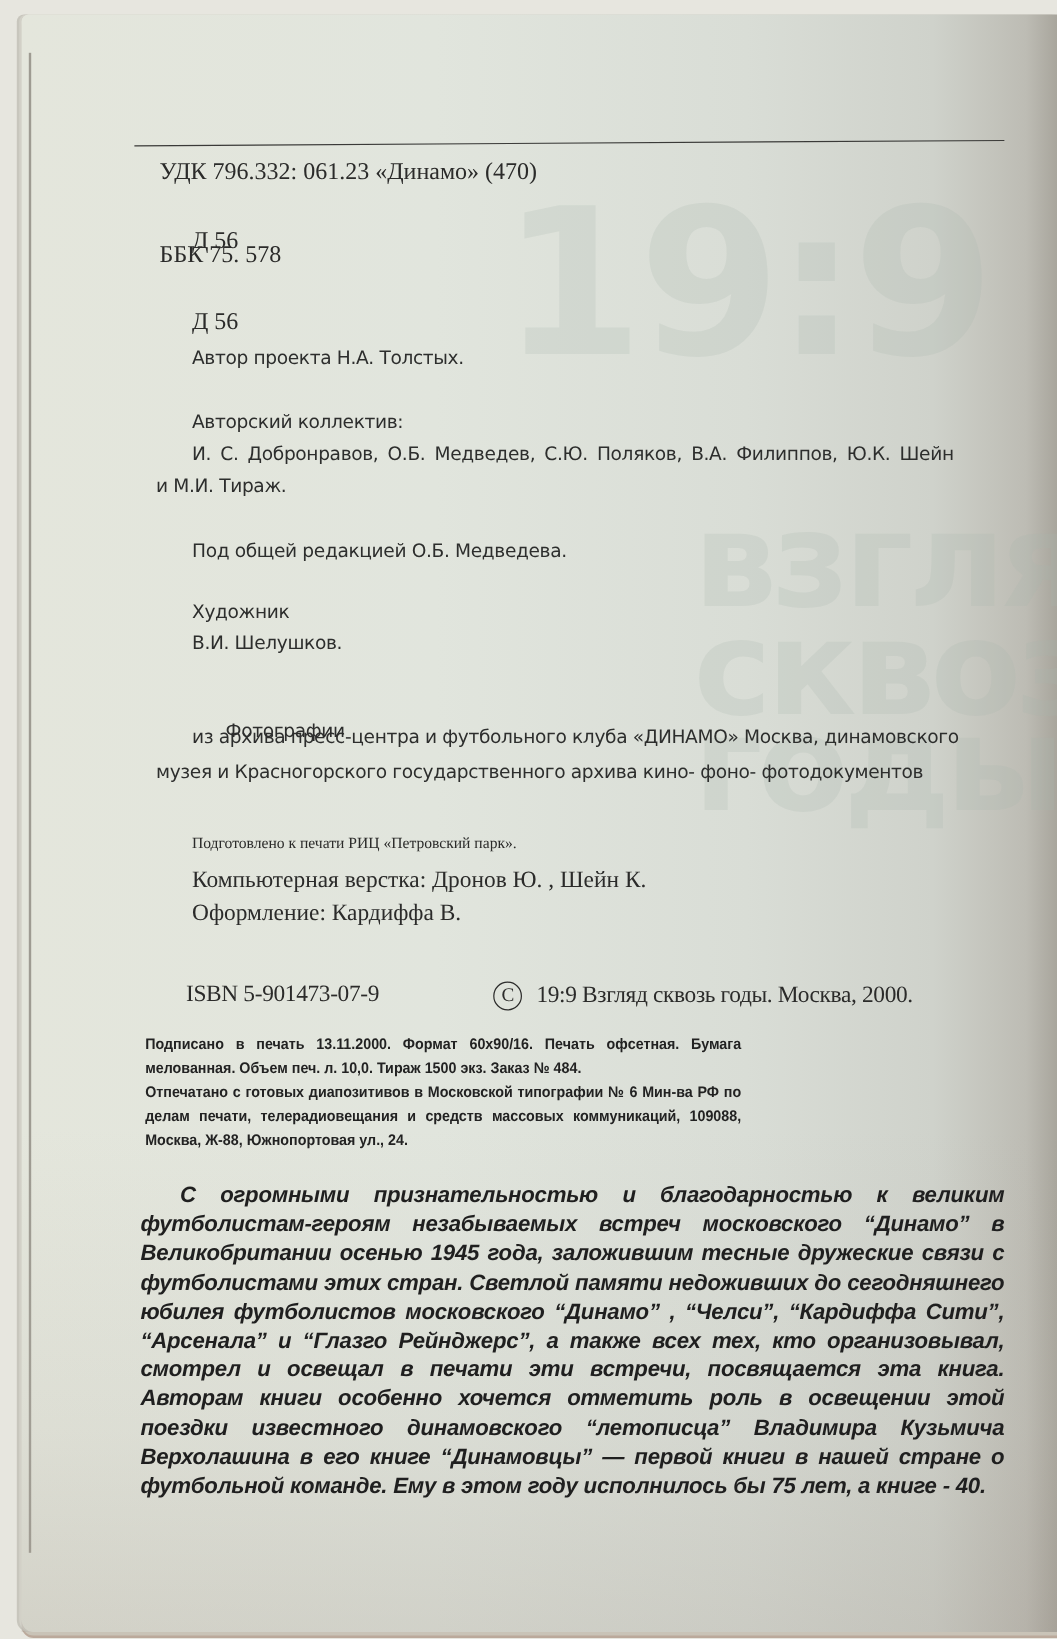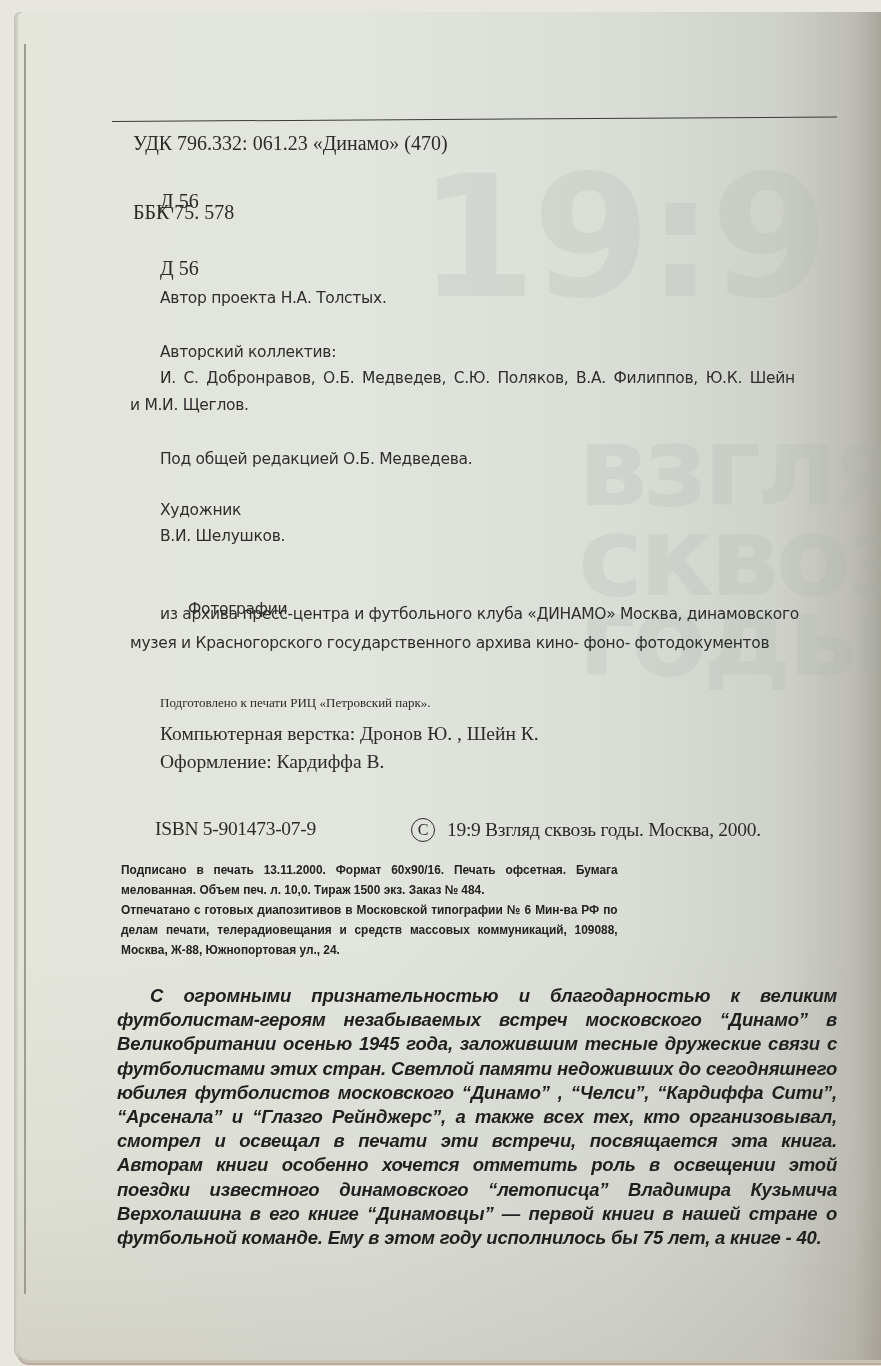--- a/index.html
+++ b/index.html
@@ -94,21 +94,21 @@
 <div class="top-rule"></div>
 
 <div class="line serif udk">УДК 796.332: 061.23 «Динамо» (470)</div>
 <div class="line serif bbk">ББК 75. 578</div>
 <div class="line serif d56a">Д 56</div>
 <div class="line serif d56b">Д 56</div>
 
 <div class="line sans sans-line author">Автор проекта  Н.А. Толстых.</div>
 <div class="line sans sans-line collective-label">Авторский коллектив:</div>
 <div class="line sans sans-line collective-1">И.  С. Добронравов,  О.Б. Медведев,  С.Ю. Поляков,  В.А. Филиппов,  Ю.К. Шейн</div>
-<div class="line sans sans-line collective-2">и М.И. Щеглов.</div>
+<div class="line sans sans-line collective-2">и М.И. Тираж.</div>
 <div class="line sans sans-line editor">Под общей редакцией О.Б. Медведева.</div>
 <div class="line sans sans-line artist-label">Художник</div>
 <div class="line sans sans-line artist-name">В.И. Шелушков.</div>
 <div class="line sans sans-line photo-label">Фотографии</div>
 <div class="line sans sans-line photo-1">из архива пресс-центра и футбольного клуба «ДИНАМО» Москва, динамовского</div>
 <div class="line sans sans-line photo-2">музея и Красногорского государственного архива кино- фоно- фотодокументов</div>
 
 <div class="line serif prep-1">Подготовлено к печати РИЦ «Петровский парк».</div>
 <div class="line serif prep-2">Компьютерная верстка: Дронов Ю. , Шейн К.</div>
 <div class="line serif prep-3">Оформление: Кардиффа В.</div>

